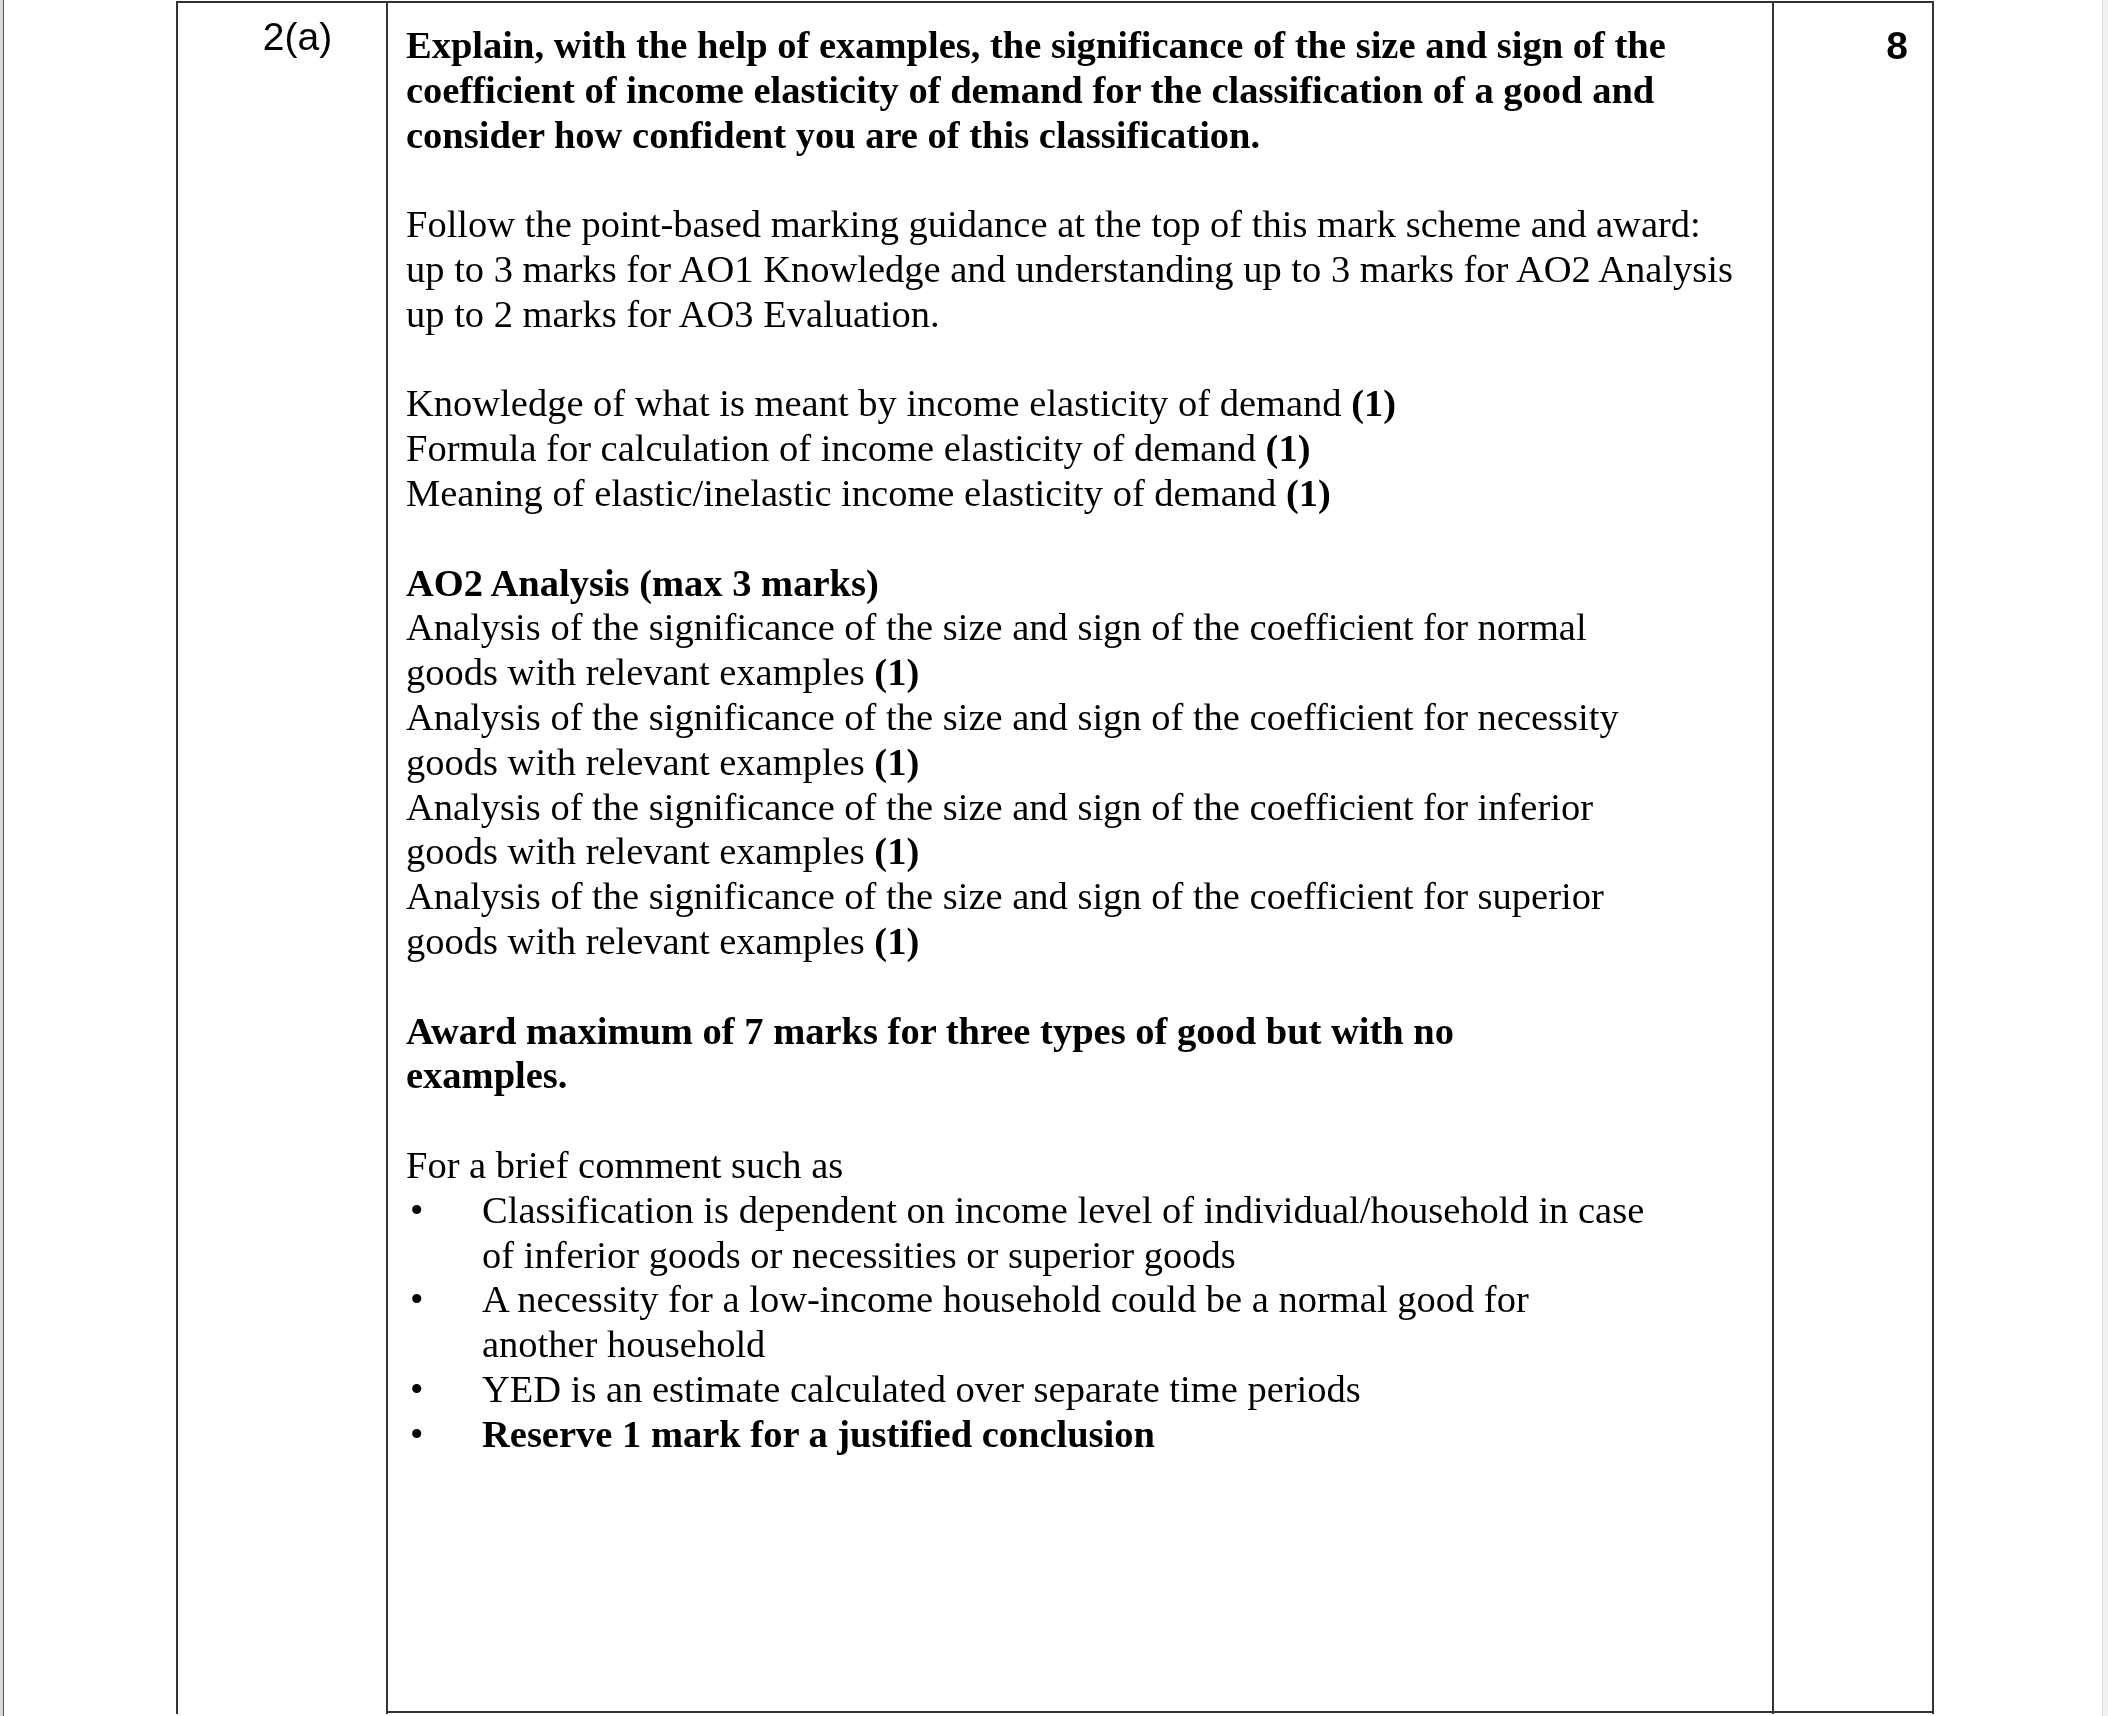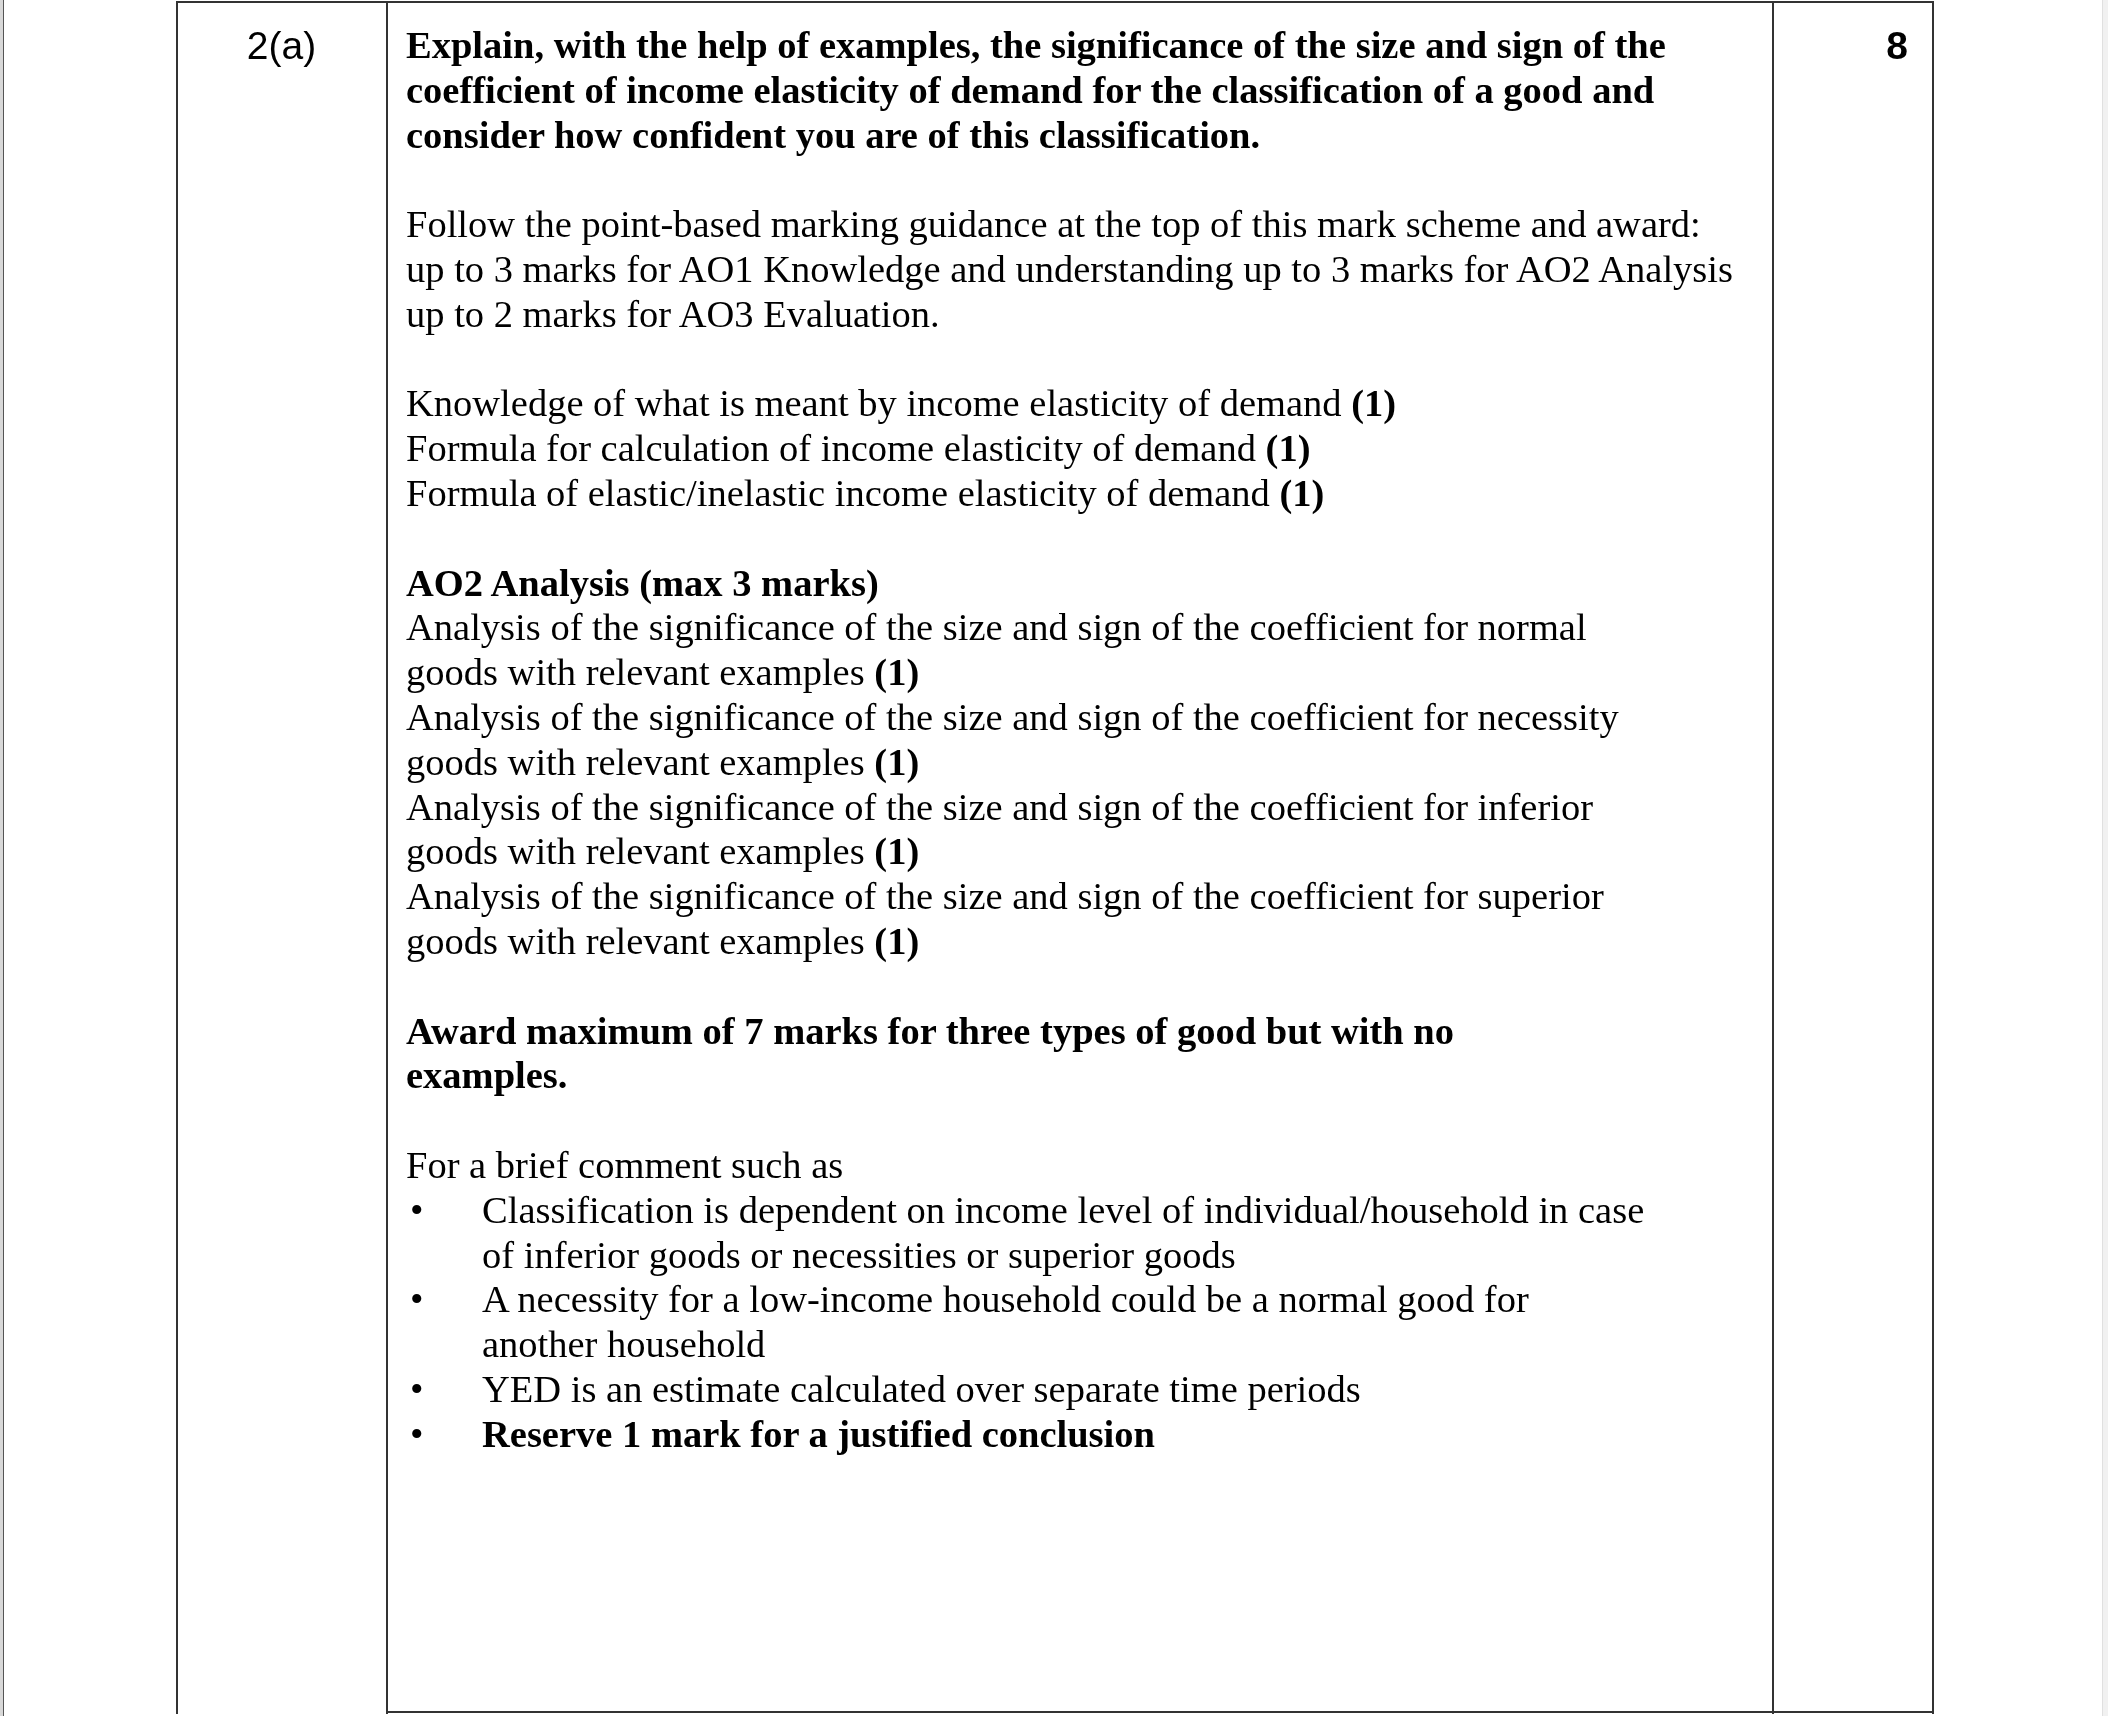--- a/index.html
+++ b/index.html
@@ -25,25 +25,25 @@
   }
   .table {
     position: absolute;
     left: 176px; top: 1px;
     width: 1758px; height: 1713px;
   }
   .vline { position: absolute; top: 0; width: 2px; background: #333; }
   .hline { position: absolute; height: 2px; background: #333; }
   .cell { position: absolute; top: 0; }
   .qnum {
-    left: 0; width: 211px;
+    left: 16px; width: 211px;
     text-align: center;
     font-size: 39px;
     line-height: 45px;
-    padding-top: 22px;
+    padding-top: 13px;
   }
   .marks {
     left: 1597px; width: 161px;
     text-align: right;
     font-size: 39px;
     font-weight: bold;
     line-height: 45px;
     padding-top: 22px;
     box-sizing: border-box;
     padding-right: 26px;
@@ -88,21 +88,21 @@
     <p class="para b">Explain, with the help of examples, the significance of the size and sign of the coefficient of income elasticity of demand for the classification of a good and consider how confident you are of this classification.</p>
     <div class="gap"></div>
 
     <p class="para">Follow the point-based marking guidance at the top of this mark scheme and award:</p>
     <p class="para">up to 3 marks for AO1 Knowledge and understanding up to 3 marks for AO2 Analysis</p>
     <p class="para">up to 2 marks for AO3 Evaluation.</p>
     <div class="gap"></div>
 
     <p class="para"><span>Knowledge of what is meant by income elasticity of demand </span><span class="b">(1)</span></p>
     <p class="para"><span>Formula for calculation of income elasticity of demand </span><span class="b">(1)</span></p>
-    <p class="para"><span>Formula of elastic/inelastic income elasticity of demand </span><span class="b">(1)</span></p>
+    <p class="para"><span>Meaning of elastic/inelastic income elasticity of demand </span><span class="b">(1)</span></p>
     <div class="gap"></div>
 
     <p class="para b">AO2 Analysis (max 3 marks)</p>
     <p class="para"><span>Analysis of the significance of the size and sign of the coefficient for normal</span><br><span>goods with relevant examples </span><span class="b">(1)</span></p>
     <p class="para"><span>Analysis of the significance of the size and sign of the coefficient for necessity</span><br><span>goods with relevant examples </span><span class="b">(1)</span></p>
     <p class="para"><span>Analysis of the significance of the size and sign of the coefficient for inferior</span><br><span>goods with relevant examples </span><span class="b">(1)</span></p>
     <p class="para"><span>Analysis of the significance of the size and sign of the coefficient for superior</span><br><span>goods with relevant examples </span><span class="b">(1)</span></p>
     <div class="gap"></div>
 
     <p class="para b" style="width:1180px;">Award maximum of 7 marks for three types of good but with no examples.</p>

